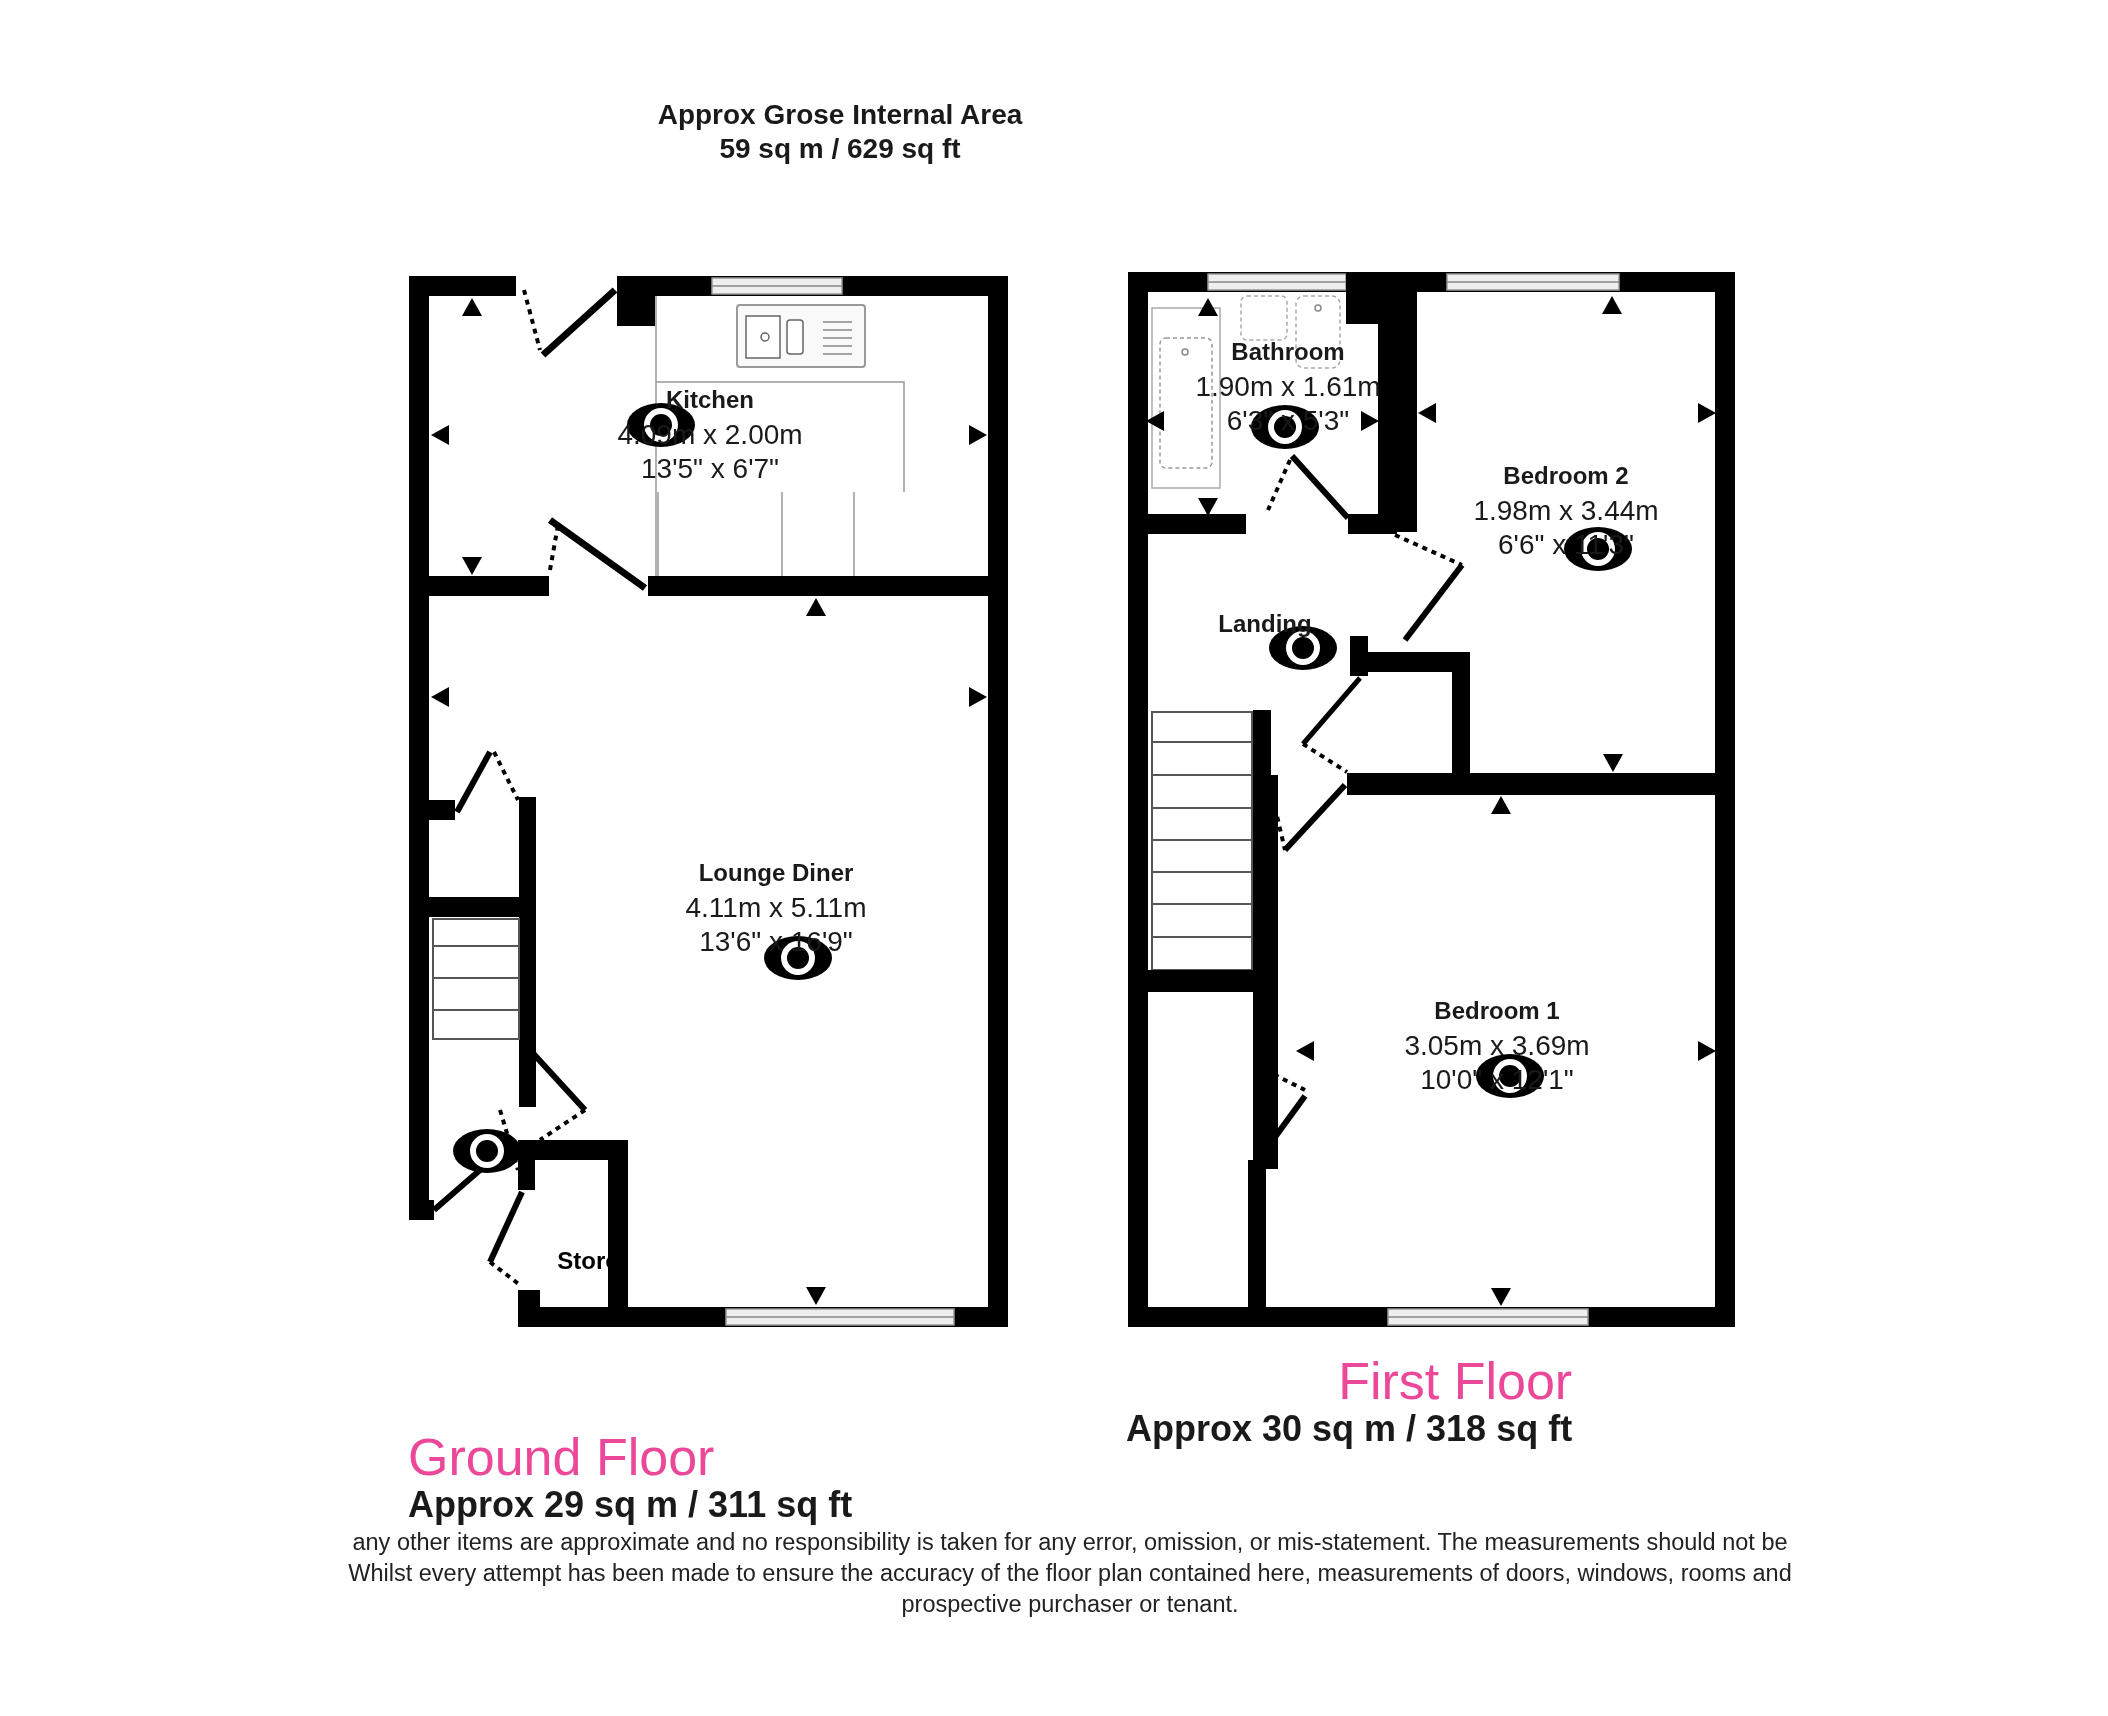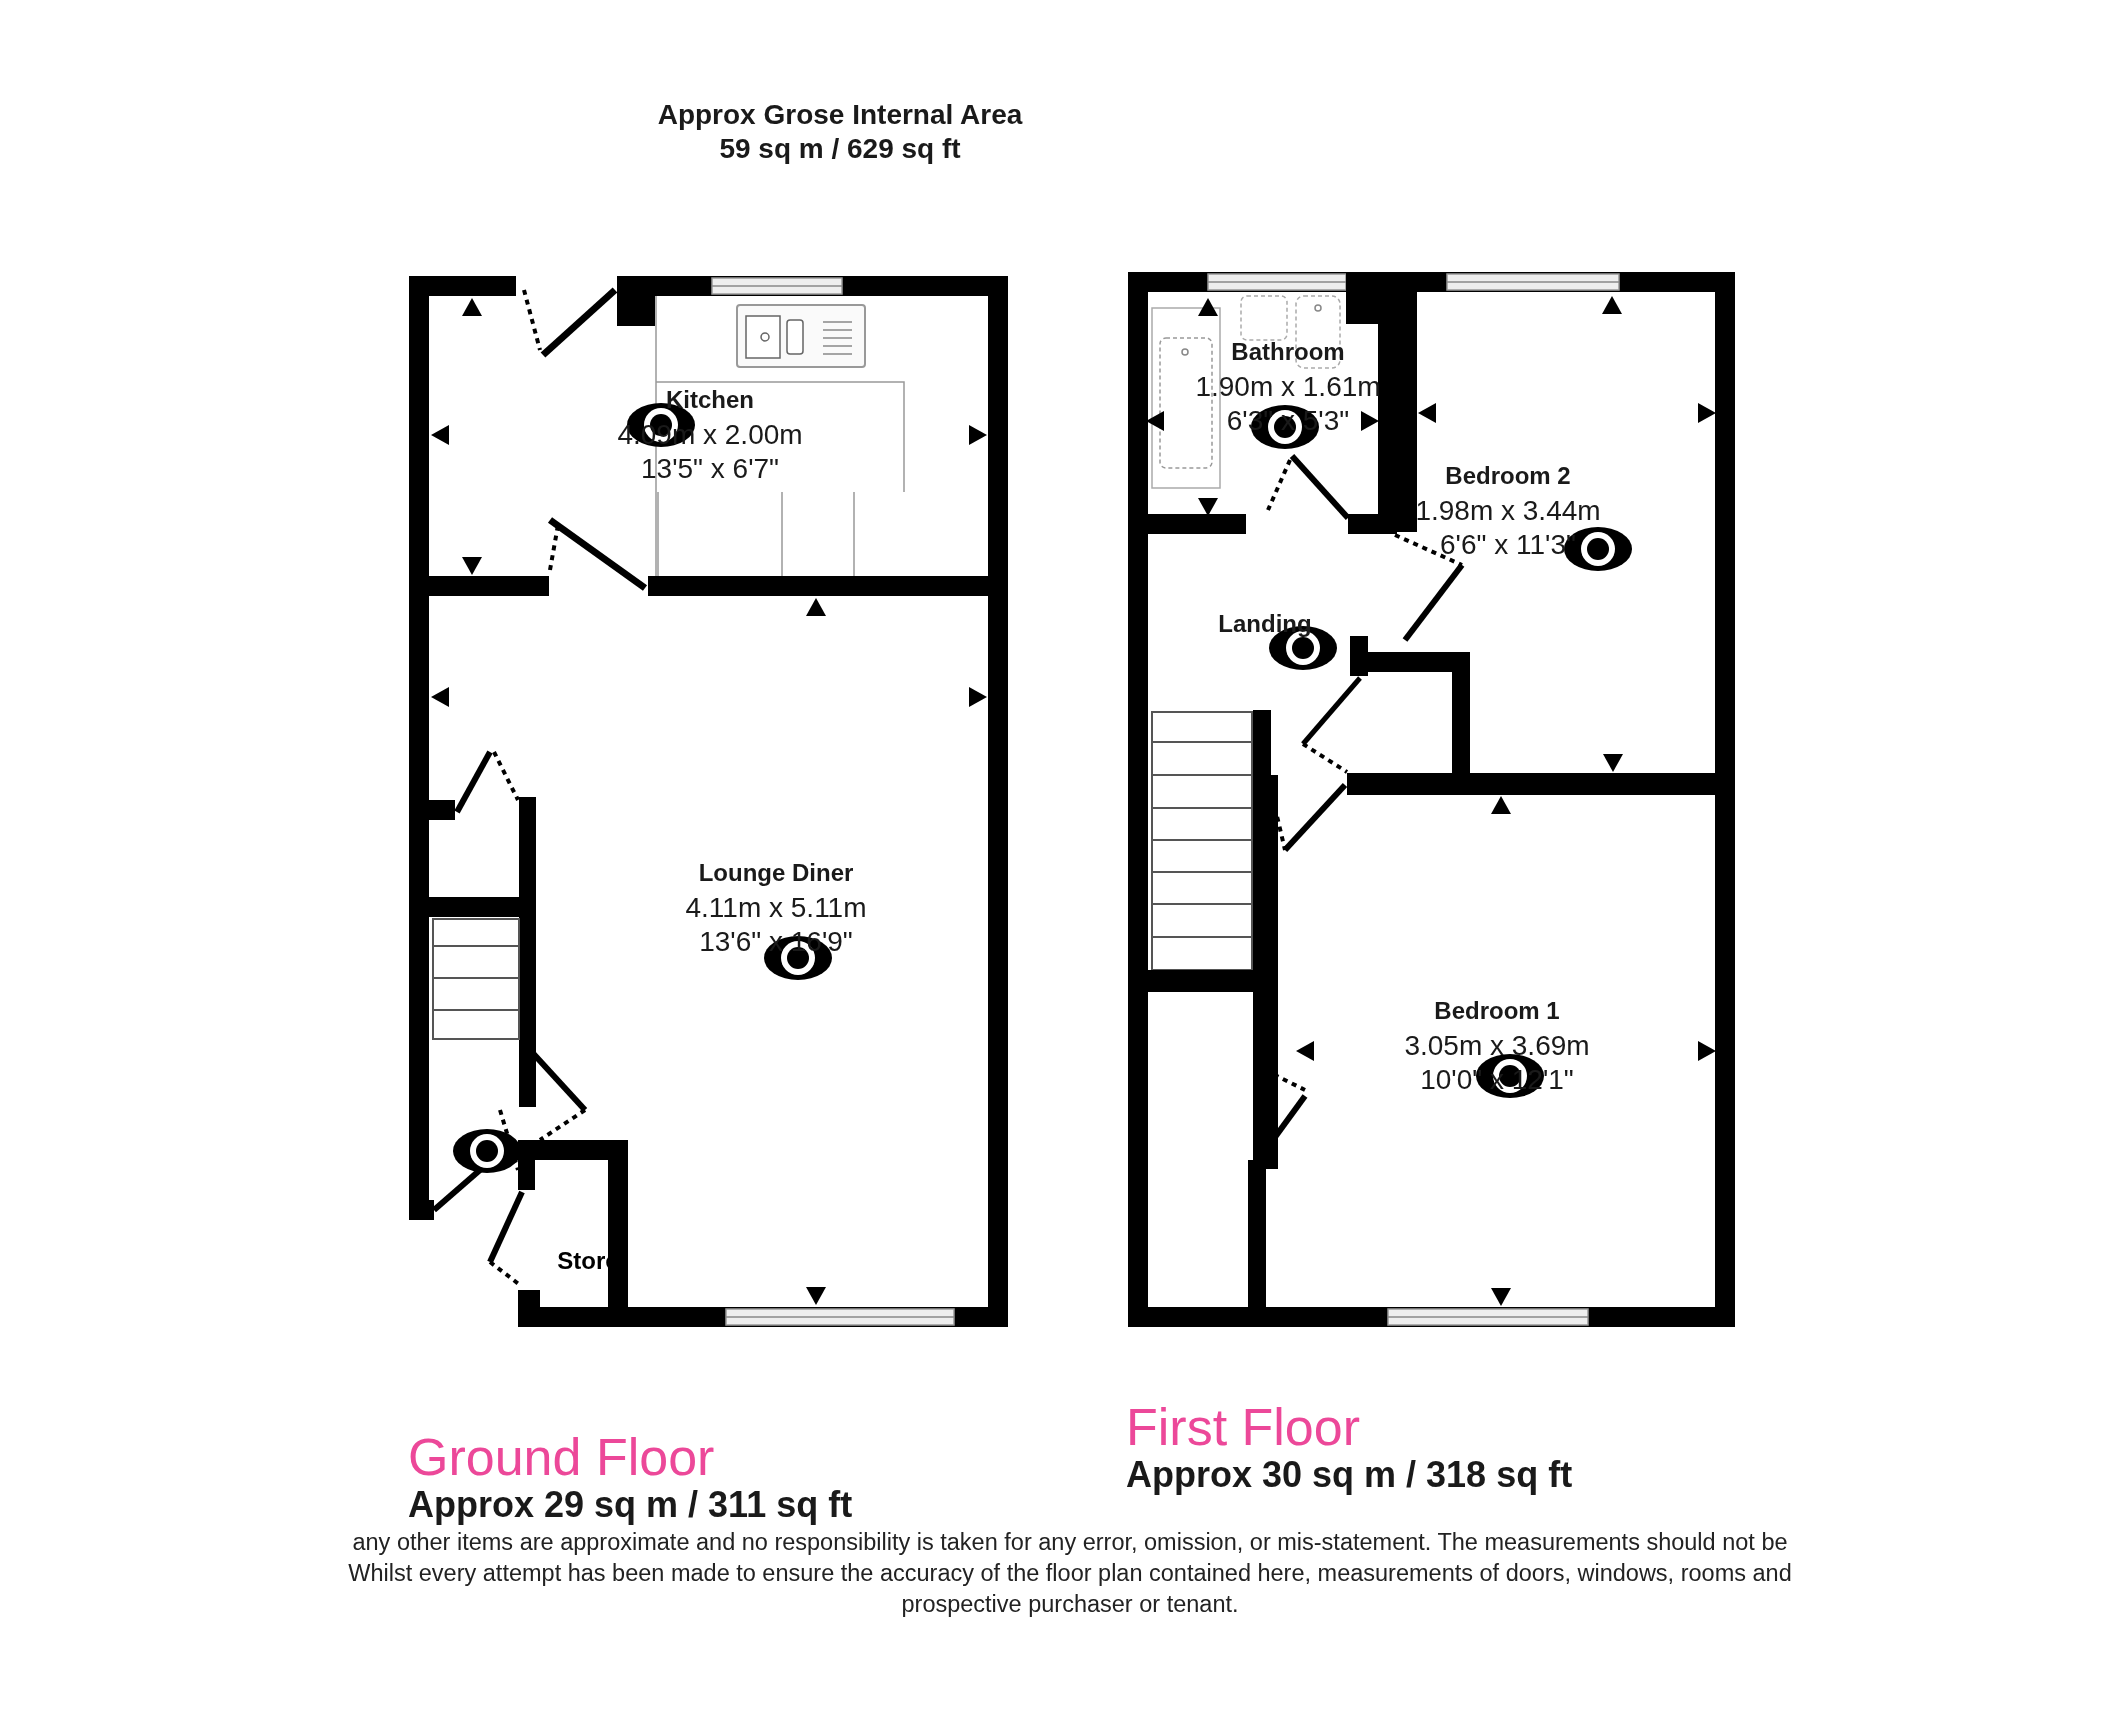--- a/index.html
+++ b/index.html
@@ -220,37 +220,37 @@
   <div class="room-dim">4.11m x 5.11m</div>
   <div class="room-dim">13'6" x 16'9"</div>
 </div>
 <div class="room-label store-name" style="left:588px; top:1247px;">Store</div>
 
 <div class="room-label" style="left:1288px; top:334px;">
   <div class="room-name">Bathroom</div>
   <div class="room-dim">1.90m x 1.61m</div>
   <div class="room-dim">6'3" x 5'3"</div>
 </div>
-<div class="room-label" style="left:1508px; top:458px;">
+<div class="room-label" style="left:1566px; top:458px;">
   <div class="room-name">Bedroom 2</div>
   <div class="room-dim">1.98m x 3.44m</div>
   <div class="room-dim">6'6" x 11'3"</div>
 </div>
 <div class="room-label room-name" style="left:1265px; top:606px;">Landing</div>
 <div class="room-label" style="left:1497px; top:993px;">
   <div class="room-name">Bedroom 1</div>
   <div class="room-dim">3.05m x 3.69m</div>
   <div class="room-dim">10'0" x 12'1"</div>
 </div>
 
 <div class="abs" style="left:408px; top:1405px;">
   <div class="floor-title">Ground Floor</div>
   <div class="floor-area" style="margin-top:8px;">Approx 29 sq m / 311 sq ft</div>
 </div>
-<div class="abs" style="left:1126px; top:1375px;">
+<div class="abs" style="left:1126px; top:1329px;text-align:right;">
   <div class="floor-title">First Floor</div>
   <div class="floor-area" style="margin-top:8px;">Approx 30 sq m / 318 sq ft</div>
 </div>
 
 <div class="abs disclaimer">
   <span>any other items are approximate and no responsibility is taken for any error, omission, or mis-statement. The measurements should not be</span>
   <span>Whilst every attempt has been made to ensure the accuracy of the floor plan contained here, measurements of doors, windows, rooms and</span>
   <span>prospective purchaser or tenant.</span>
 </div>
 

